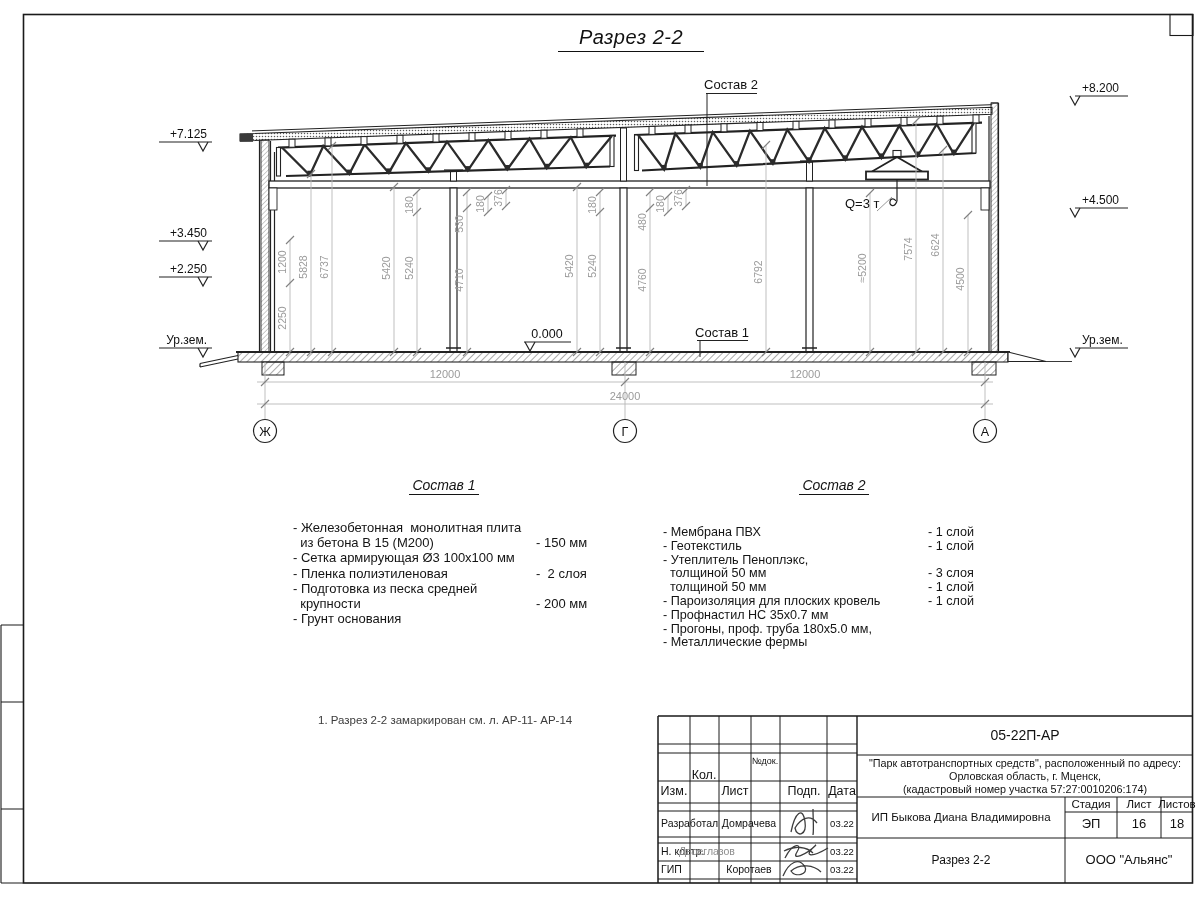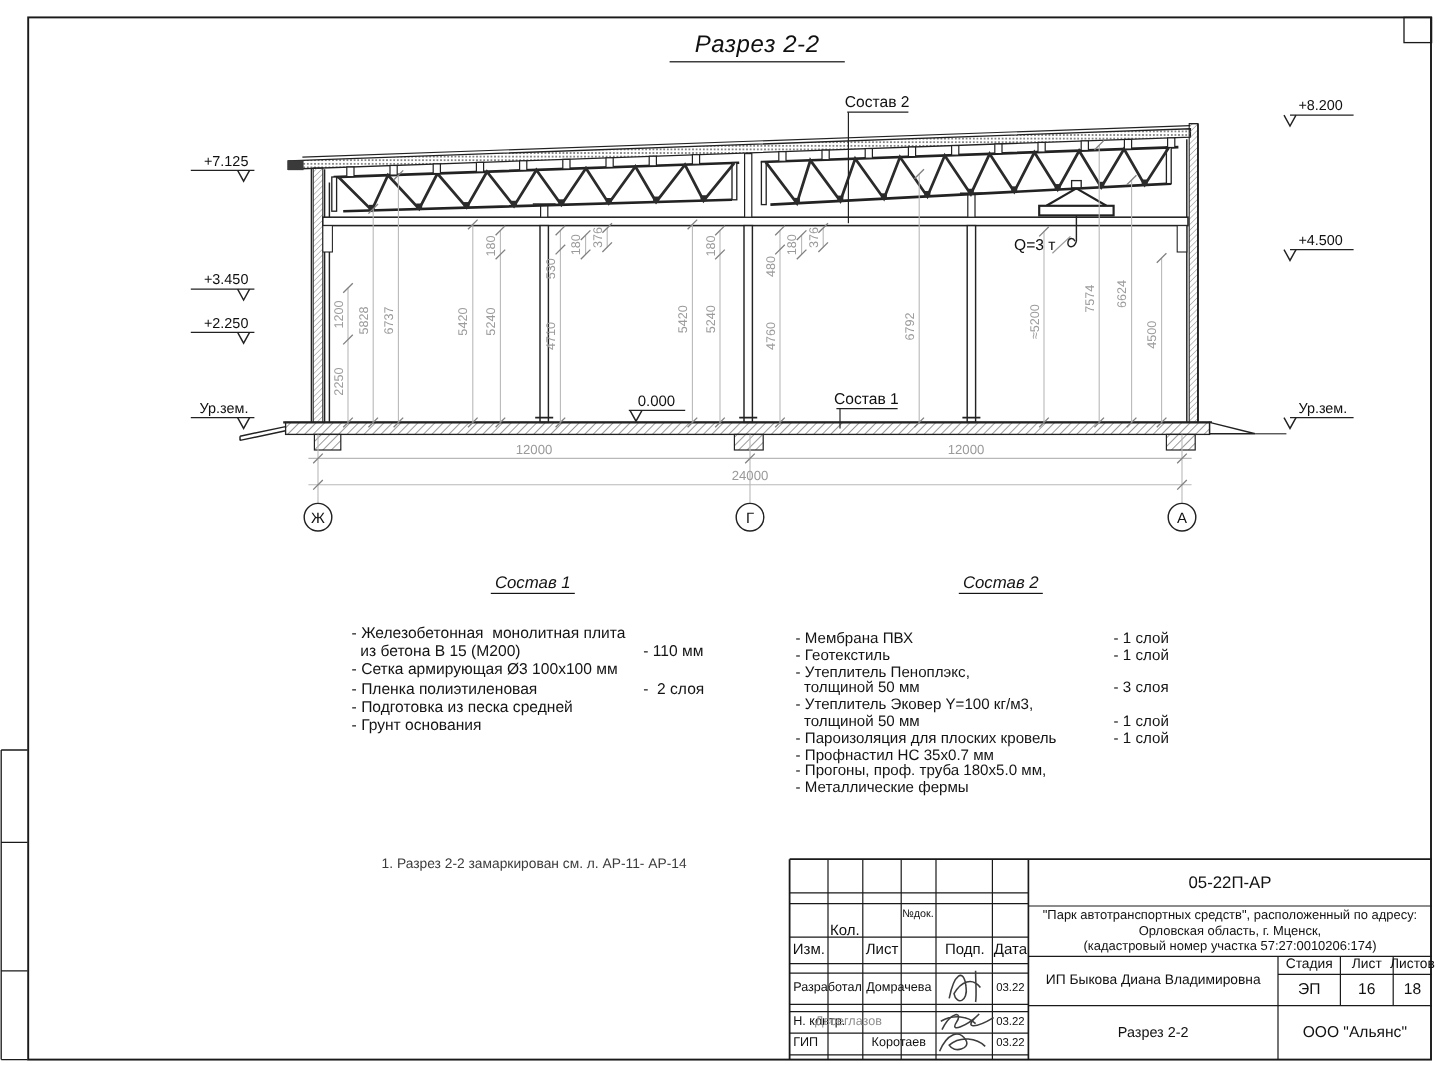--- a/index.html
+++ b/index.html
@@ -296,35 +296,35 @@
     <path d="M783,876 c6,-14 16,-19 22,-9 c4,7 -10,11 -14,4 c9,-8 23,-6 30,1 m-37,-21 c11,-6 23,-4 29,2"></path>
   </g>
 </svg>
 
 <div id="sheet-title" class="abs">Разрез 2-2</div>
 
 <div id="sostav1" class="sostav">
   <div class="hd"><span>Состав 1</span></div>
   <div class="rows">
       <div class="srow"><span class="t">- Железобетонная  монолитная плита</span><span class="v"></span></div>
-      <div class="srow"><span class="t">  из бетона В 15 (М200)</span><span class="v">- 110 мм</span></div>
+      <div class="srow"><span class="t">  из бетона В 15 (М200)</span><span class="v">- 150 мм</span></div>
       <div class="srow"><span class="t">- Сетка армирующая Ø3 100х100 мм</span><span class="v"></span></div>
       <div class="srow"><span class="t">- Пленка полиэтиленовая</span><span class="v">-  2 слоя</span></div>
       <div class="srow"><span class="t">- Подготовка из песка средней</span><span class="v"></span></div>
+      <div class="srow"><span class="t">  крупности</span><span class="v">- 200 мм</span></div>
       <div class="srow"><span class="t">- Грунт основания</span><span class="v"></span></div>
     </div>
 </div>
 <div id="sostav2" class="sostav">
   <div class="hd"><span>Состав 2</span></div>
   <div class="rows">
       <div class="srow"><span class="t">- Мембрана ПВХ</span><span class="v">- 1 слой</span></div>
       <div class="srow"><span class="t">- Геотекстиль</span><span class="v">- 1 слой</span></div>
       <div class="srow"><span class="t">- Утеплитель Пеноплэкс,</span><span class="v"></span></div>
       <div class="srow"><span class="t">  толщиной 50 мм</span><span class="v">- 3 слоя</span></div>
-      <div class="srow"><span class="t">- Утеплитель Эковер Y=100 кг/м3,</span><span class="v"></span></div>
       <div class="srow"><span class="t">  толщиной 50 мм</span><span class="v">- 1 слой</span></div>
       <div class="srow"><span class="t">- Пароизоляция для плоских кровель</span><span class="v">- 1 слой</span></div>
       <div class="srow"><span class="t">- Профнастил НС 35х0.7 мм</span><span class="v"></span></div>
       <div class="srow"><span class="t">- Прогоны, проф. труба 180х5.0 мм,</span><span class="v"></span></div>
       <div class="srow"><span class="t">- Металлические фермы</span><span class="v"></span></div>
     </div>
 </div>
 
 <div id="note" class="abs">1. Разрез 2-2 замаркирован см. л. АР-11- АР-14</div>
 

